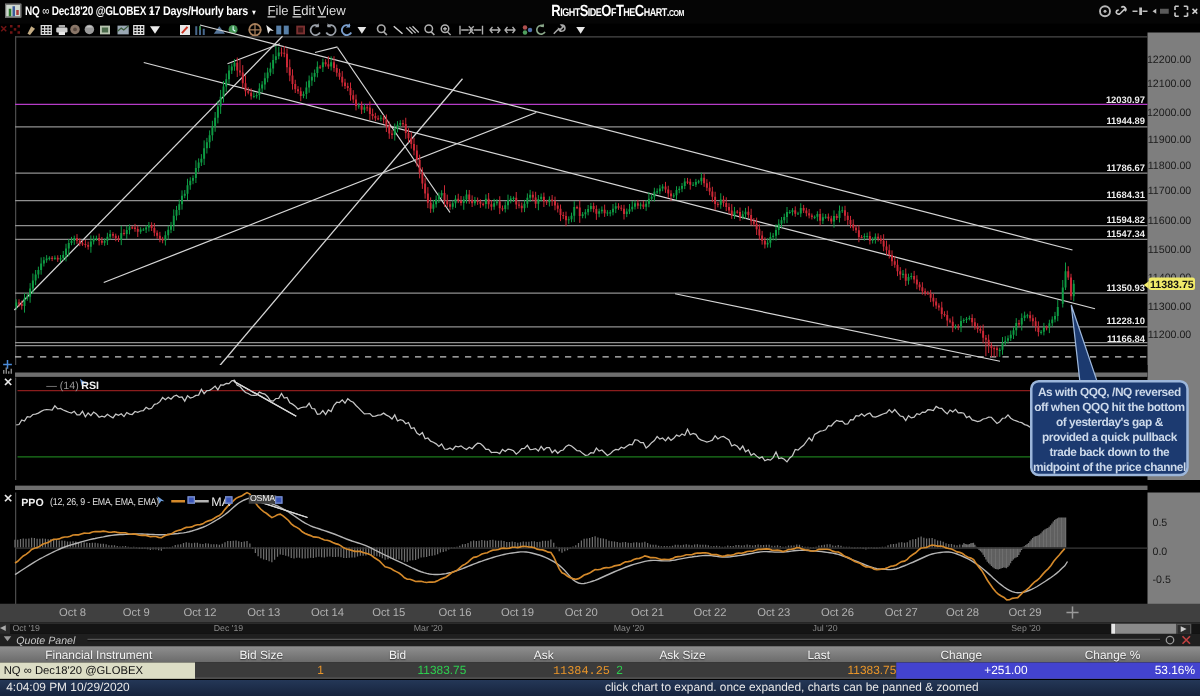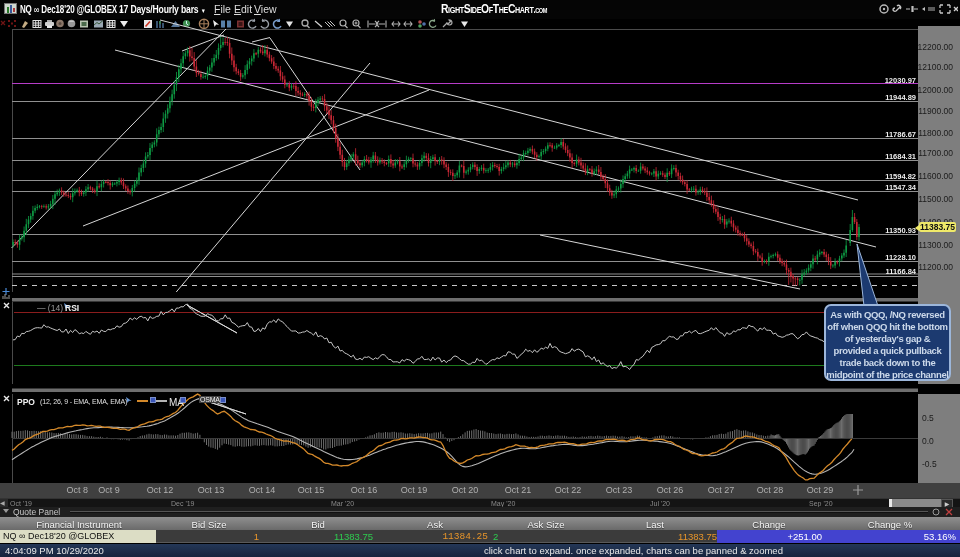--- a/index.html
+++ b/index.html
@@ -196,21 +196,21 @@
 <span class="abs" style="left:150px;top:397px;width:6px;height:6px;background:#3a55b8;border:1px solid #7a8ec8;"></span>
 <span class="abs" style="left:156px;top:400px;width:11px;height:2px;background:#b4b4b4;"></span>
 <span class="abs" style="left:169px;top:397px;color:#e8e8e8;font-size:10px;">MA</span>
 <span class="abs" style="left:180px;top:397px;width:6px;height:6px;background:#3a55b8;border:1px solid #7a8ec8;"></span>
 <span class="abs" style="left:199px;top:396px;background:#3f3f3f;color:#f0f0f0;font-size:7px;padding:0 1px;letter-spacing:-0.2px;">OSMA</span>
 <span class="abs" style="left:220px;top:397px;width:6px;height:6px;background:#3a55b8;border:1px solid #7a8ec8;"></span>
 
 <div class="abs" style="left:824px;top:304px;width:127px;height:77px;background:#1c3a70;border:2px solid #9cb6da;border-radius:7px;color:#ccd9ea;font-size:9.5px;font-weight:bold;text-align:center;line-height:12.1px;padding-top:3px;letter-spacing:-0.35px;white-space:nowrap;">As with QQQ, /NQ reversed<br>off when QQQ hit the bottom<br>of yesterday's gap &amp;<br>provided a quick pullback<br>trade back down to the<br>midpoint of the price channel</div>
 
 <div class="abs" style="left:0;top:483px;width:960px;height:15px;background:#404040;color:#b0b0b0;font-size:9px;">
-      <div style="position:absolute;left:28px;top:2px;width:60px;text-align:right;">Oct 8</div>
+      <div style="position:absolute;left:28px;top:2px;width:60px;text-align:center;">Oct 8</div>
       <div style="position:absolute;left:79px;top:2px;width:60px;text-align:center;">Oct 9</div>
       <div style="position:absolute;left:130px;top:2px;width:60px;text-align:center;">Oct 12</div>
       <div style="position:absolute;left:181px;top:2px;width:60px;text-align:center;">Oct 13</div>
       <div style="position:absolute;left:232px;top:2px;width:60px;text-align:center;">Oct 14</div>
       <div style="position:absolute;left:281px;top:2px;width:60px;text-align:center;">Oct 15</div>
       <div style="position:absolute;left:334px;top:2px;width:60px;text-align:center;">Oct 16</div>
       <div style="position:absolute;left:384px;top:2px;width:60px;text-align:center;">Oct 19</div>
       <div style="position:absolute;left:435px;top:2px;width:60px;text-align:center;">Oct 20</div>
       <div style="position:absolute;left:488px;top:2px;width:60px;text-align:center;">Oct 21</div>
       <div style="position:absolute;left:538px;top:2px;width:60px;text-align:center;">Oct 22</div>
@@ -232,21 +232,21 @@
       <div style="position:absolute;left:650px;top:1px;">Jul '20</div>
       <div style="position:absolute;left:809px;top:1px;">Sep '20</div>
  <span class="abs" style="left:0;top:0;width:8px;height:9px;background:#2a2a2a;color:#aaa;font-size:6px;line-height:9px;">◀</span>
  <span class="abs" style="left:889px;top:0;width:3px;height:9px;background:#e8e8e8;"></span>
  <span class="abs" style="left:892px;top:0;width:49px;height:9px;background:#8a8a8a;"></span>
  <span class="abs" style="left:941px;top:0;width:12px;height:9px;background:#2a2a2a;border:1px solid #555;color:#ccc;font-size:6px;line-height:8px;text-align:center;">▶</span>
 </div>
 
 <div class="abs" style="left:0;top:507px;width:960px;height:10px;background:#1f1f1f;color:#c8c8c8;font-size:8.5px;">
  <span class="abs" style="left:3px;top:2px;width:0;height:0;border-left:3px solid transparent;border-right:3px solid transparent;border-top:4px solid #999;"></span>
- <span class="abs" style="left:13px;top:0px;">Quote Panel</span>
+ <span class="abs" style="left:13px;top:0px;font-style:italic;">Quote Panel</span>
  <span class="abs" style="left:70px;top:4px;width:858px;height:2px;border-top:1px solid #555;border-bottom:1px solid #111;"></span>
  <svg class="abs" style="left:932px;top:1px;" width="24" height="8">
         <circle cx="4" cy="4" r="3" fill="none" stroke="#9a9a9a" stroke-width="1"></circle>
         <path d="M14 1l6 6m0-6l-6 6" stroke="#c04040" stroke-width="1.3"></path>
       </svg>
 </div>
 
 <div class="abs" style="left:0;top:517px;width:960px;height:13px;background:linear-gradient(#8f8f8f,#6a6a6a);color:#f5f5f5;font-size:9.5px;text-shadow:0 1px 1px #333;">
       <div style="position:absolute;left:-1px;top:2px;width:160px;text-align:center;">Financial Instrument</div>
       <div style="position:absolute;left:129px;top:2px;width:160px;text-align:center;">Bid Size</div>

